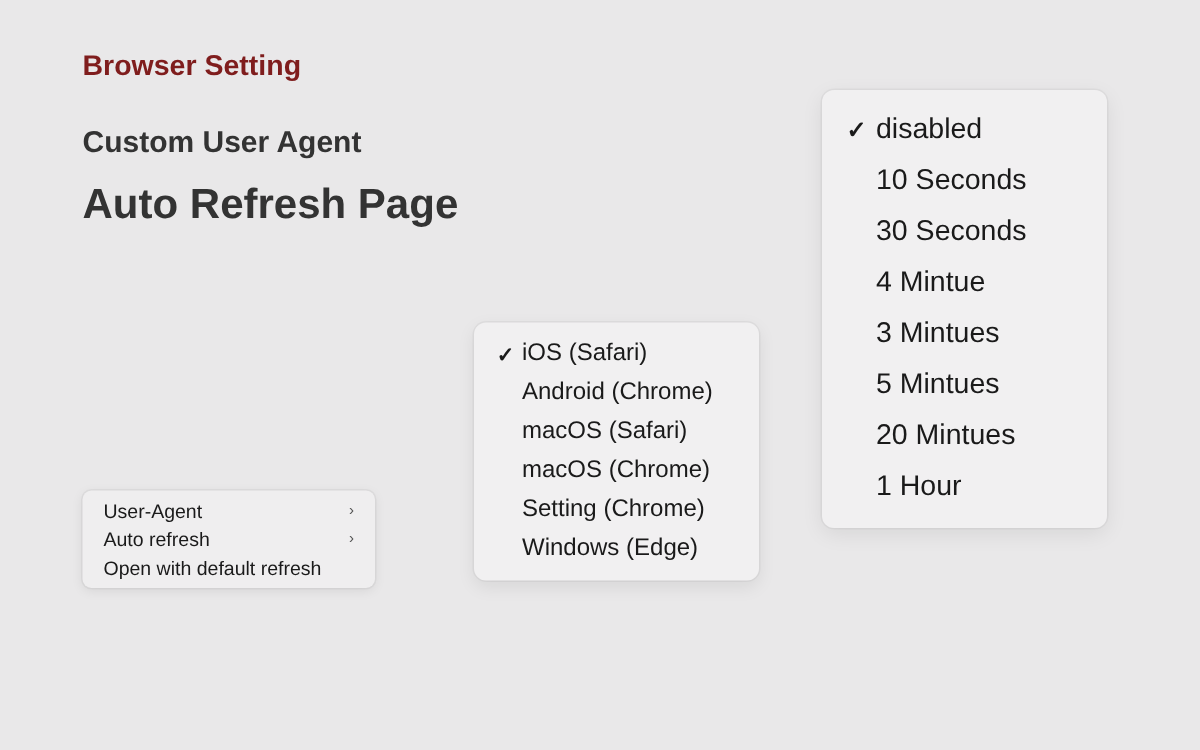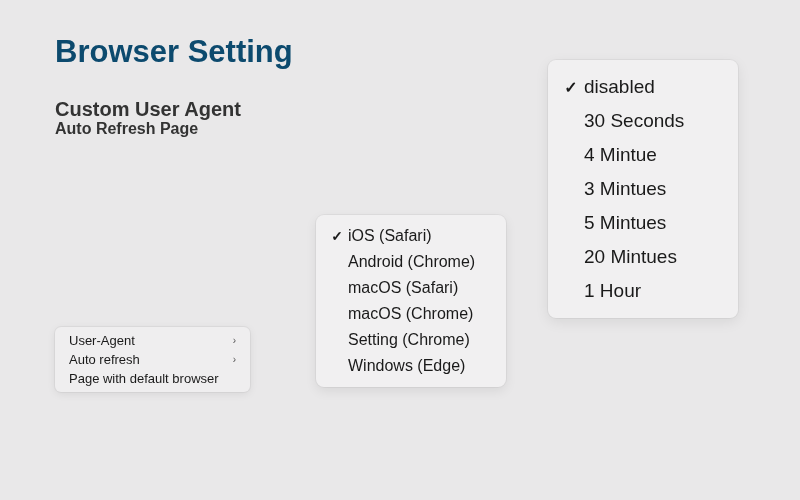--- a/index.html
+++ b/index.html
@@ -12,37 +12,37 @@
       height: 500px;
       background: #e9e8e9;
       font-family: -apple-system, BlinkMacSystemFont, "Segoe UI", Helvetica, Arial, sans-serif;
       position: relative;
       color: #1a1a1a;
     }
     .page-title {
       position: absolute;
       left: 55px;
       top: 34px;
-      font-size: 31px;
+      font-size: 19px;
       font-weight: 700;
-      color: #0c4a6e;
+      color: #7f1d1d;
     }
     .subtitle-1 {
       position: absolute;
       left: 55px;
-      top: 98px;
+      top: 84px;
       font-size: 20px;
       font-weight: 600;
       color: #333;
     }
     .subtitle-2 {
       position: absolute;
       left: 55px;
       top: 120px;
-      font-size: 16px;
+      font-size: 28px;
       font-weight: 600;
       color: #333;
     }
     .context-menu {
       position: absolute;
       left: 55px;
       top: 327px;
       width: 195px;
       background: #efeeef;
       border-radius: 6px;
@@ -127,21 +127,21 @@
 <div class="context-menu">
   <div class="context-menu-item">
     <span>User-Agent</span>
     <span class="chevron">›</span>
   </div>
   <div class="context-menu-item">
     <span>Auto refresh</span>
     <span class="chevron">›</span>
   </div>
   <div class="context-menu-item">
-    <span>Page with default browser</span>
+    <span>Open with default refresh</span>
   </div>
 </div>
 
 <div class="ua-menu">
   <div class="ua-menu-item">
     <span class="check-slot">✓</span>
     <span>iOS (Safari)</span>
   </div>
   <div class="ua-menu-item">
     <span class="check-slot"></span>
@@ -165,20 +165,24 @@
   </div>
 </div>
 
 <div class="refresh-menu">
   <div class="refresh-menu-item">
     <span class="check-slot-lg">✓</span>
     <span>disabled</span>
   </div>
   <div class="refresh-menu-item">
     <span class="check-slot-lg"></span>
+    <span>10 Seconds</span>
+  </div>
+  <div class="refresh-menu-item">
+    <span class="check-slot-lg"></span>
     <span>30 Seconds</span>
   </div>
   <div class="refresh-menu-item">
     <span class="check-slot-lg"></span>
     <span>4 Mintue</span>
   </div>
   <div class="refresh-menu-item">
     <span class="check-slot-lg"></span>
     <span>3 Mintues</span>
   </div>

